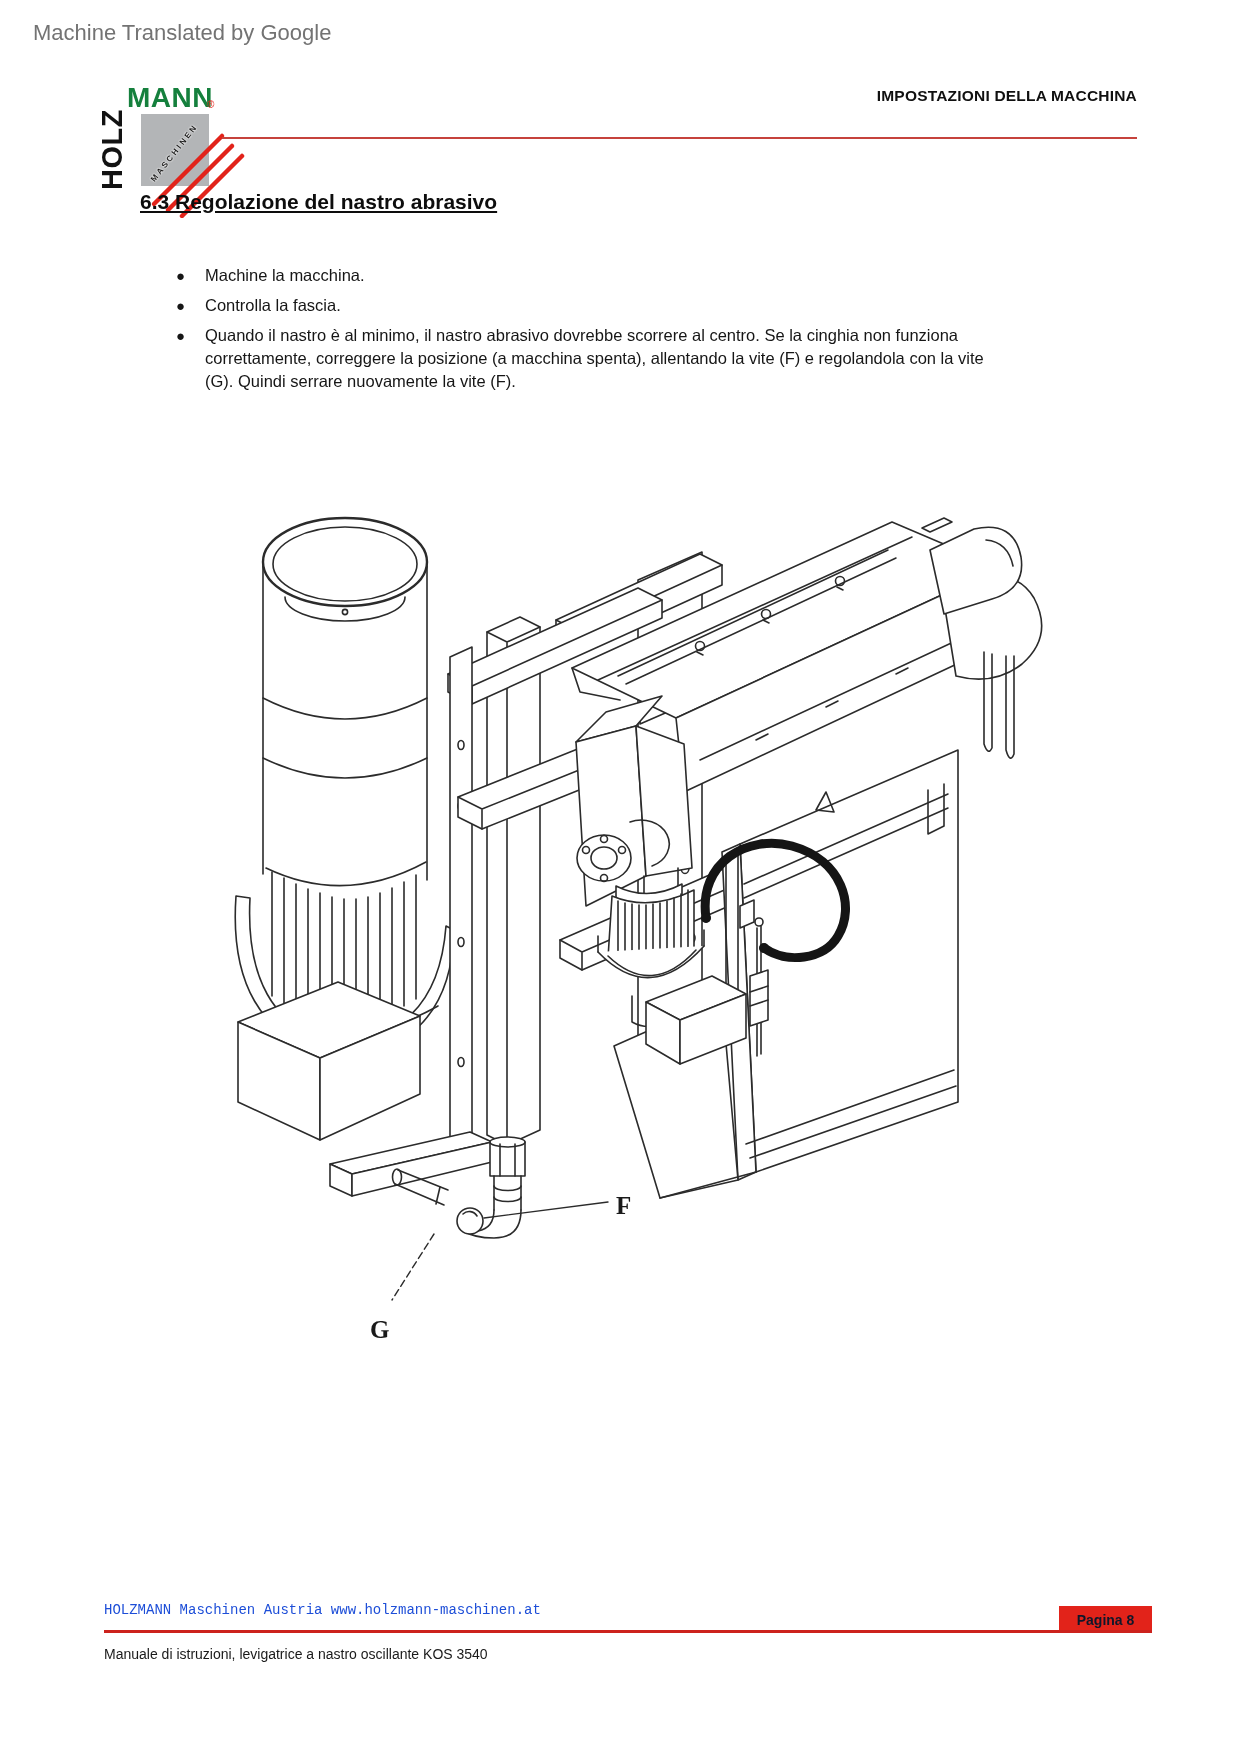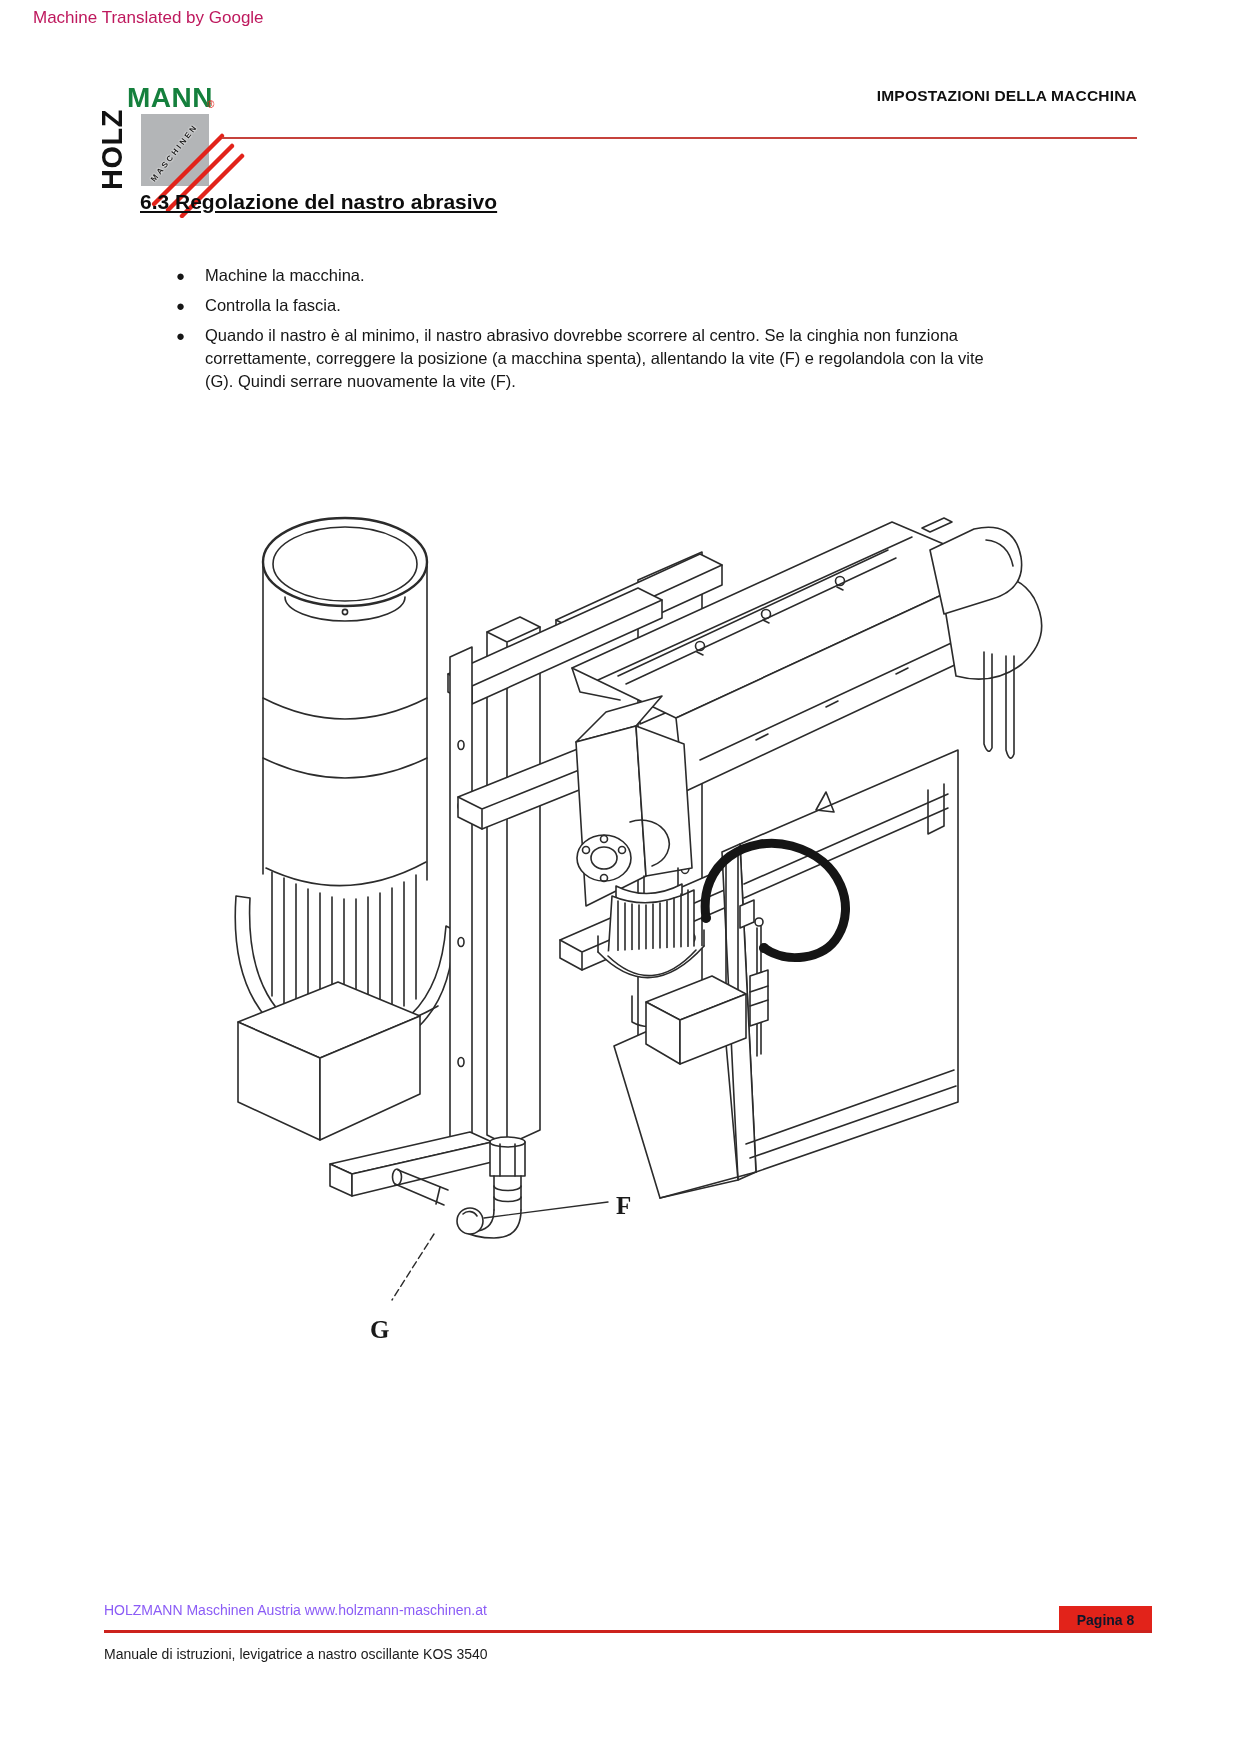--- a/index.html
+++ b/index.html
@@ -1,21 +1,21 @@
 <!DOCTYPE html>
 <html><head>
 <meta charset="utf-8">
 <style>
   html,body{margin:0;padding:0;background:#ffffff;}
   .page{
     position:relative;width:1240px;height:1754px;background:#ffffff;
     font-family:"Liberation Sans", sans-serif;color:#111;overflow:hidden;
   }
   .abs{position:absolute;}
-  .watermark{left:33px;top:8px;font-size:17px;color:#be185d;}
+  .watermark{left:33px;top:20px;font-size:22px;color:#737373;}
   
   .logo-holz{left:96px;top:190px;transform:rotate(-90deg);transform-origin:0 0;
     font-weight:bold;font-size:29px;letter-spacing:0.5px;color:#121212;}
   .logo-mann{left:127px;top:82px;font-weight:bold;font-size:28px;letter-spacing:0.5px;color:#15803d;}
   .logo-reg{left:207px;top:99px;font-size:10px;color:#e2231a;}
   .logo-box{left:141px;top:114px;width:68px;height:72px;background:#b3b5b7;}
   .logo-maschinen{left:149px;top:178px;transform:rotate(-52deg);transform-origin:0 0;
     font-size:8px;letter-spacing:2.5px;font-weight:bold;color:#1c1c1c;
     text-shadow:0 0 2px #fff,0 0 2px #fff;}
   .logo-stripes{left:140px;top:108px;}
@@ -23,21 +23,21 @@
   .header-title{right:103px;top:87px;font-weight:bold;font-size:15.5px;color:#101010;letter-spacing:0.2px;}
   .header-line{left:222px;top:137px;width:915px;height:0;border-top:2.5px solid #c6433c;}
   
   .section-title{left:140px;top:190px;font-weight:bold;font-size:21px;color:#0d0d0d;text-decoration:underline;}
   .bullets{left:176px;top:264px;width:828px;}
   .bullet-item{display:flex;margin-bottom:7px;font-size:16.5px;line-height:23px;color:#161616;}
   .bullet-dot{width:29px;flex:0 0 29px;font-size:15px;line-height:23px;}
   
   .figure{left:200px;top:470px;width:960px;height:890px;}
   
-  .footer-line1{left:104px;top:1602px;font-size:14px;color:#8b5cf6;}
+  .footer-line1{left:104px;top:1602px;font-size:14px;color:#1d4ed8;font-family:Liberation Mono, monospace;}
   .footer-rule{left:104px;top:1630px;width:1048px;height:0;border-top:3px solid #cc221d;}
   .footer-badge{left:1059px;top:1606px;width:93px;height:27px;background:#e2231a;
     color:#0f172a;font-weight:bold;font-size:14px;display:flex;align-items:center;justify-content:center;}
   .footer-line2{left:104px;top:1646px;font-size:14px;color:#1a1a1a;}
 </style>
 </head>
 <body>
 
 <div class="page">
 

